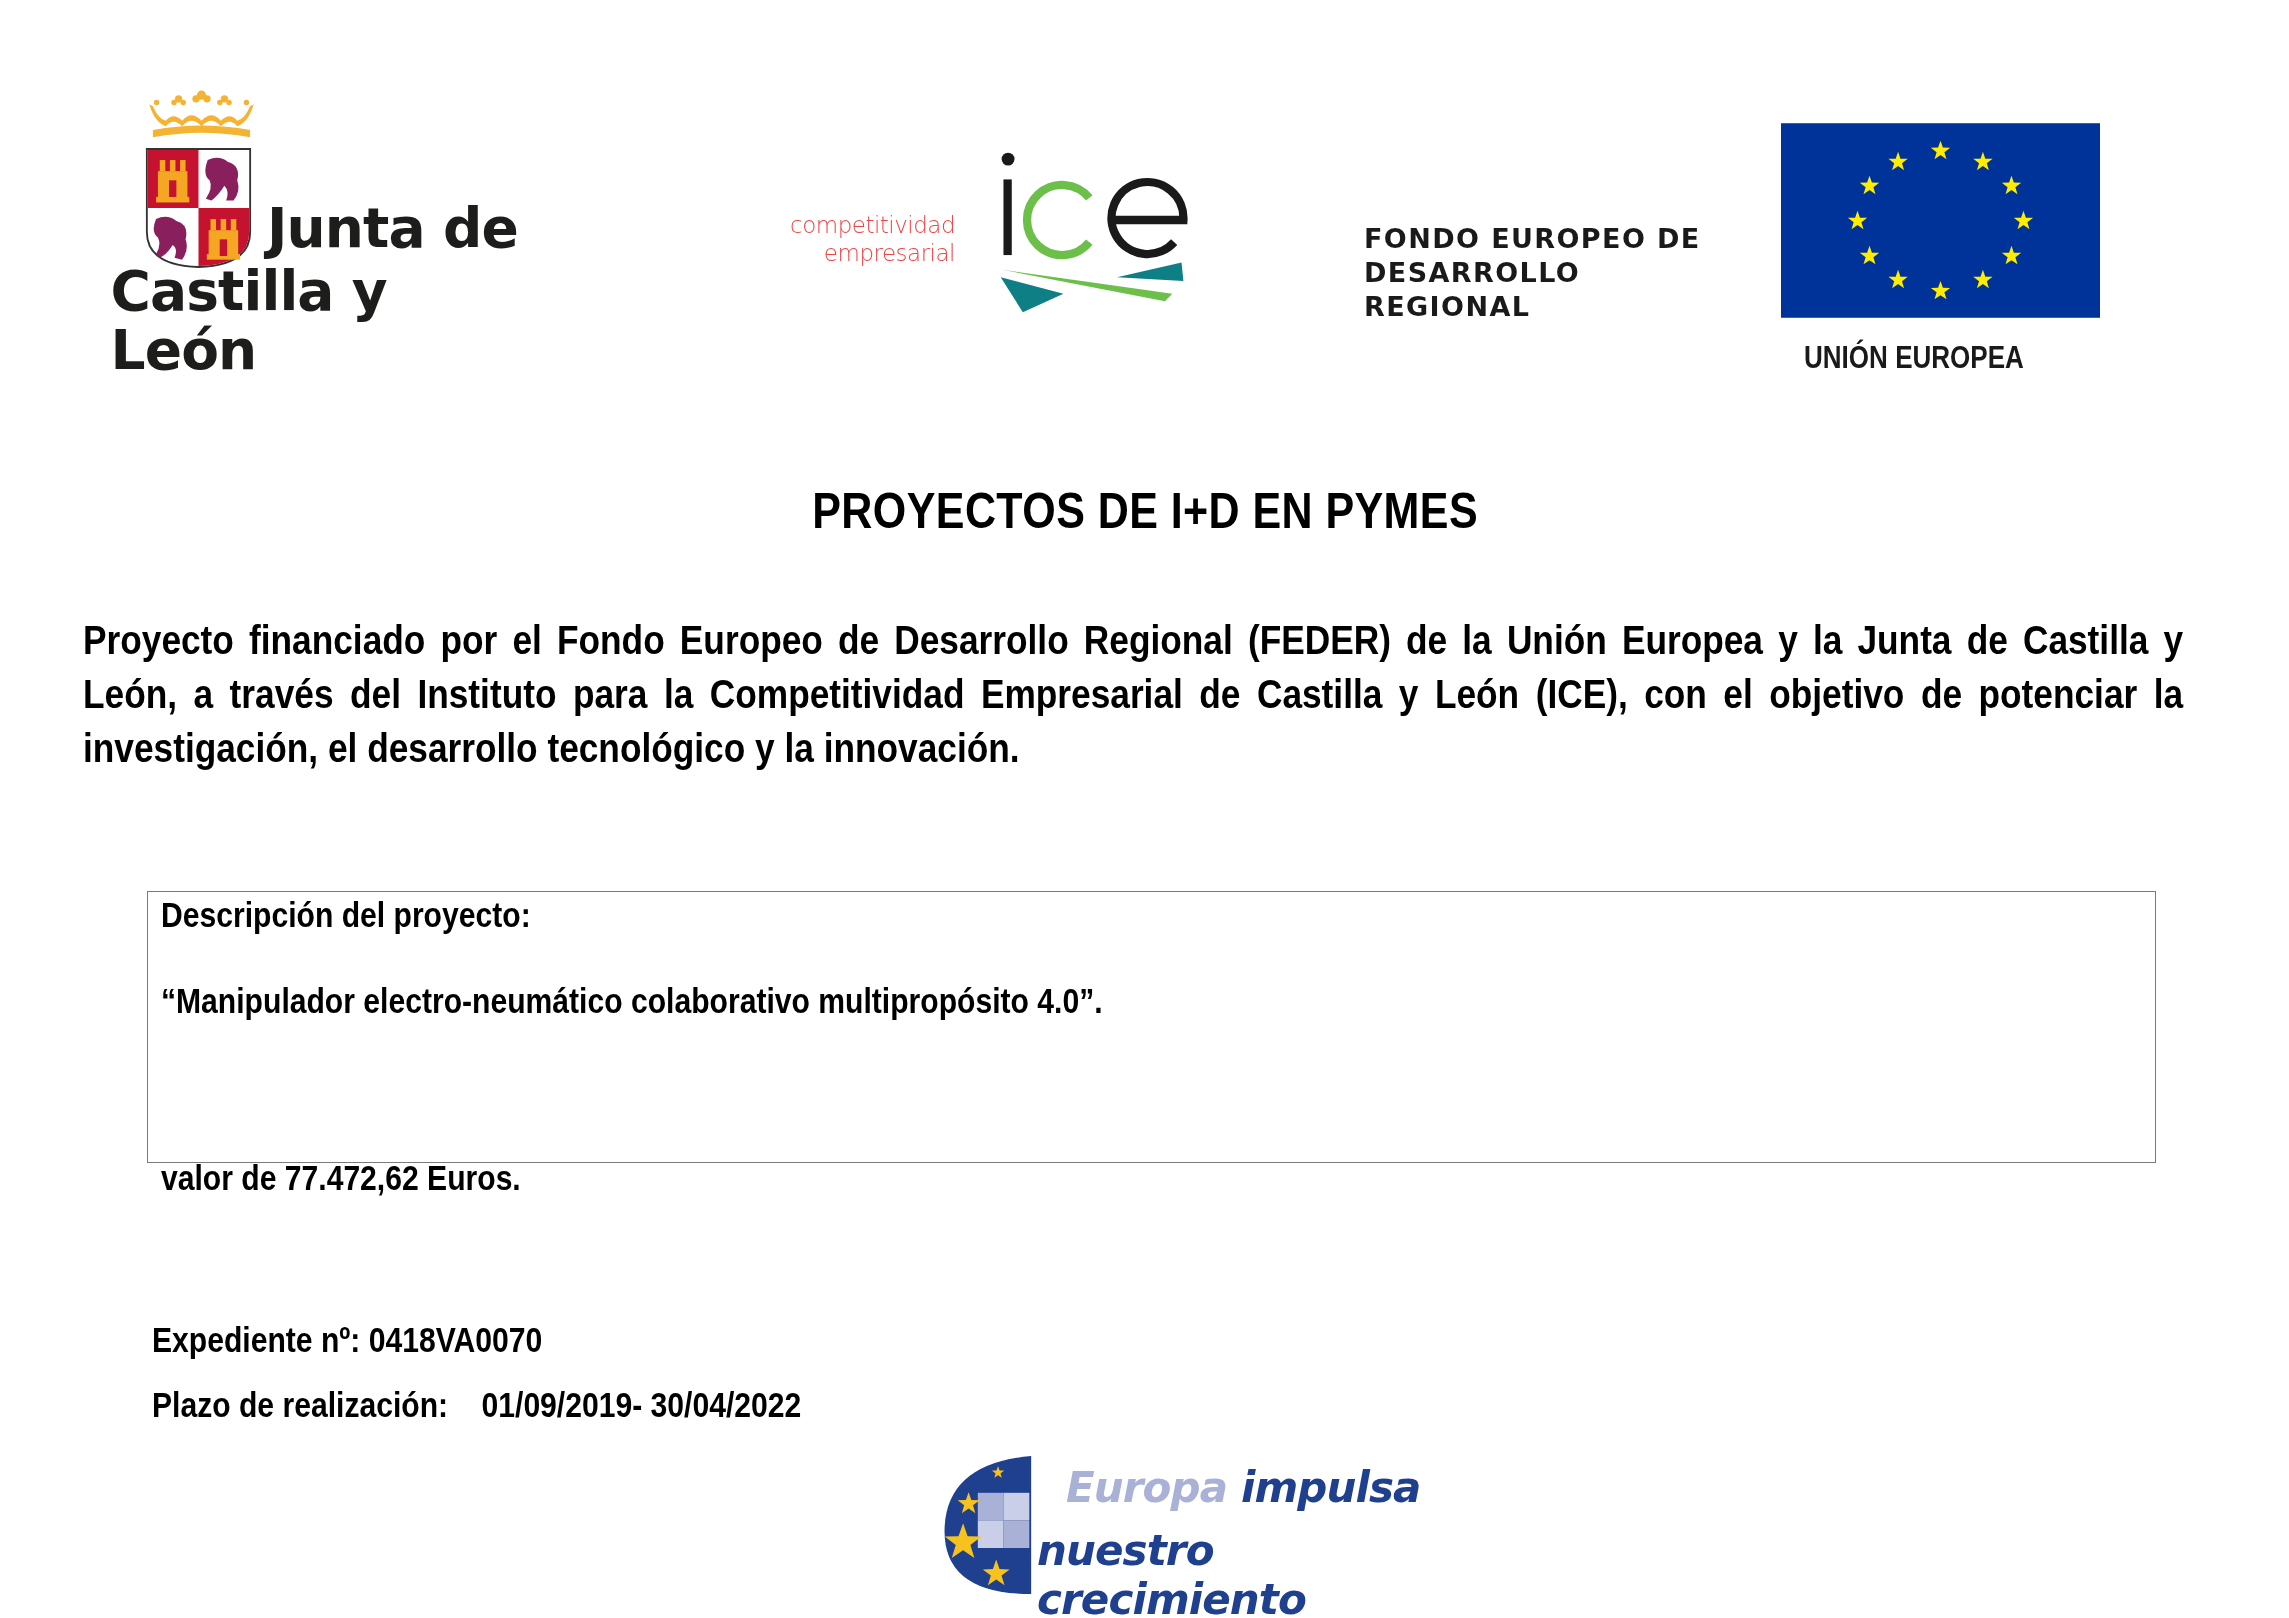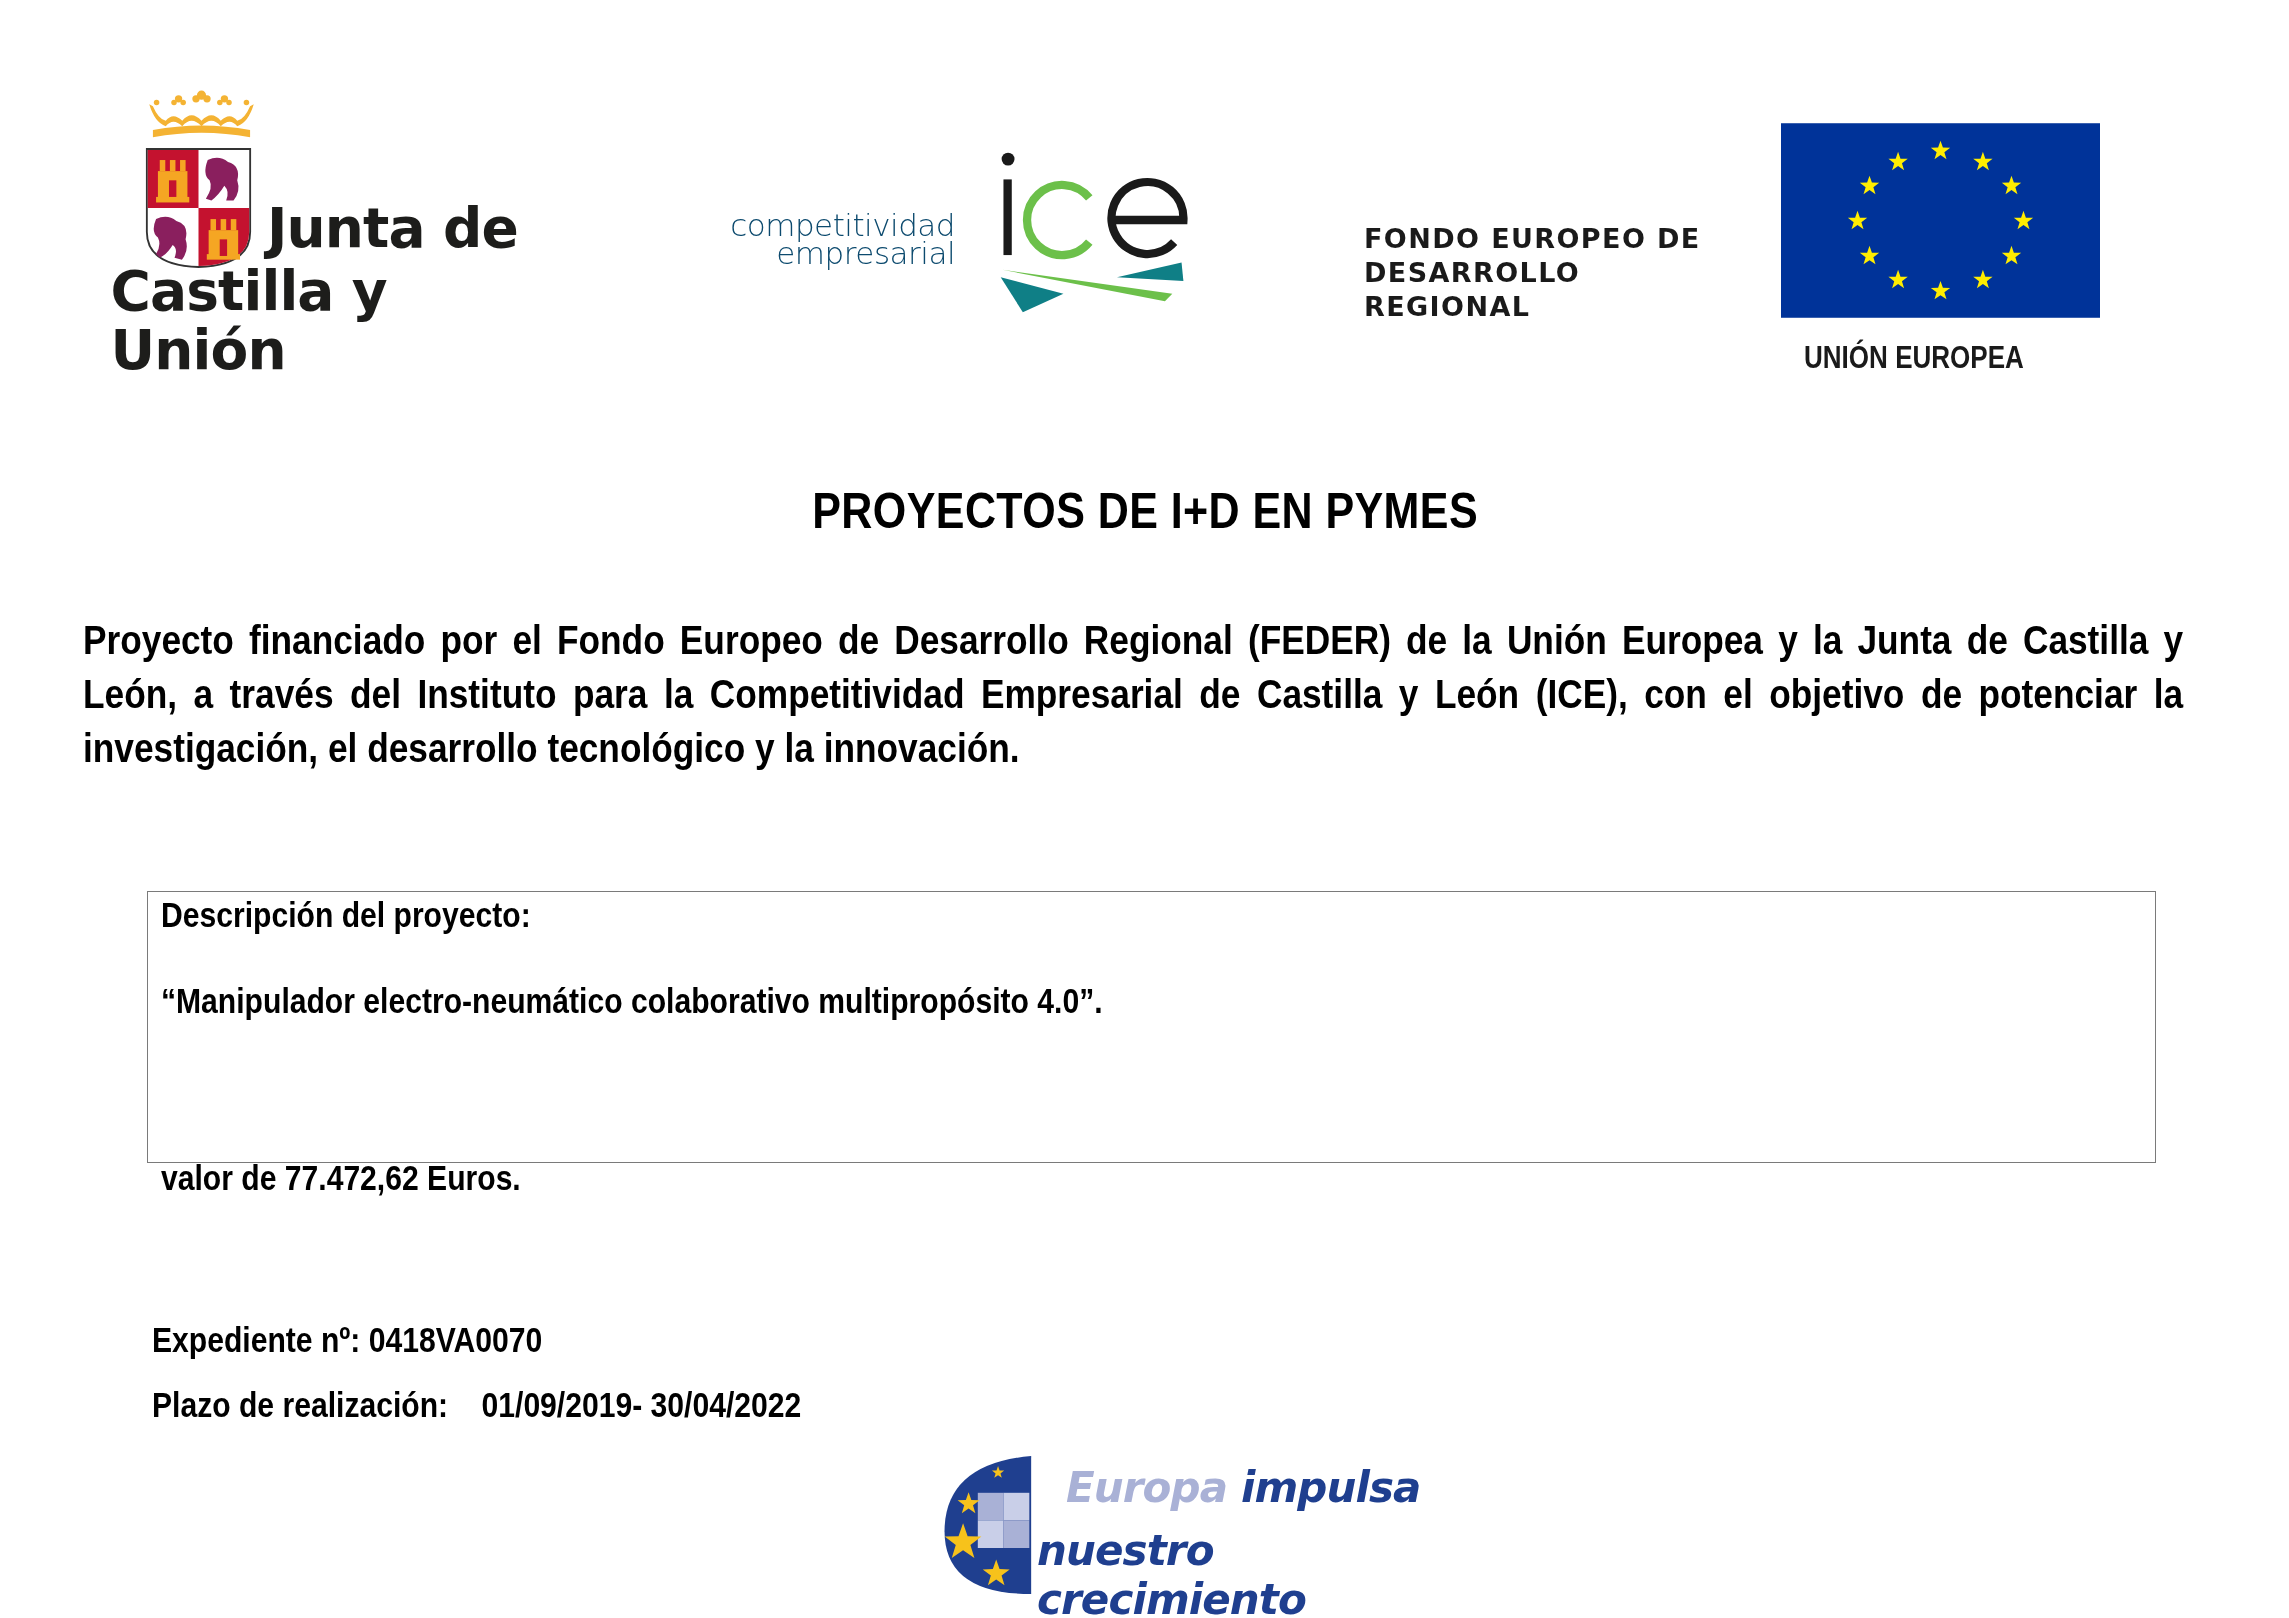--- a/index.html
+++ b/index.html
@@ -4,21 +4,21 @@
 <style>
   html, body { margin:0; padding:0; background:#ffffff; }
   body { width:2290px; height:1619px; position:relative; overflow:hidden; font-family:"Liberation Sans", sans-serif; color:#000; }
   .abs { position:absolute; }
   .cond { display:inline-block; transform-origin:left top; white-space:nowrap; }
 
   
   .junta-t { font-family:"DejaVu Sans", sans-serif; font-weight:600; color:#1d1d1b; letter-spacing:-0.9px; }
 
   
-  .ice-sub { font-family:"DejaVu Sans", sans-serif; font-weight:300; color:#0c4a6e; font-size:31px; line-height:28px; text-align:right; letter-spacing:-0.5px; }
+  .ice-sub { font-family:"DejaVu Sans", sans-serif; font-weight:300; color:#ef4444; font-size:23px; line-height:28px; text-align:right; letter-spacing:-0.5px; }
   .feder { font-family:"DejaVu Sans", sans-serif; font-weight:bold; font-size:27px; line-height:34px; letter-spacing:1.4px; color:#1a1a1a; }
   .ue { font-family:"Liberation Sans", sans-serif; font-weight:bold; font-size:31px; color:#1a1a1a; }
 
   .title { font-weight:bold; font-size:50px; letter-spacing:0.5px; }
   .para { font-weight:bold; font-size:41px; line-height:54px; text-align:justify; text-align-last:left; }
   .box { border:1.8px solid #7a7a7a; box-sizing:border-box; }
   .box p { margin:0; font-weight:bold; font-size:35px; line-height:33px; white-space:nowrap; }
   .meta { font-weight:bold; font-size:35px; white-space:nowrap;margin-top:44px; }
 
   .eip1 { font-family:"DejaVu Sans", sans-serif; font-weight:bold; font-style:italic; font-size:42px; letter-spacing:-0.9px; }
@@ -61,21 +61,21 @@
         <rect x="93" y="78" width="6" height="12"></rect>
     </g>
     <rect x="26" y="36" width="8" height="18" fill="#c4122f"></rect>
     <rect x="81" y="100" width="8" height="18" fill="#c4122f"></rect>
     <g fill="#8a1f5e">
       <path d="M68 14 Q80 8 90 16 Q104 20 100 36 Q104 48 96 58 L88 58 Q92 48 86 42 Q80 52 72 58 L66 56 Q74 44 70 36 Q62 30 68 14 Z"></path>
       <path d="M12 78 Q24 72 34 80 Q48 84 44 100 Q48 112 40 122 L32 120 Q36 110 30 106 Q24 116 16 120 L12 116 Q18 106 14 98 Q6 92 12 78 Z"></path>
     </g>
   </svg>
   <div class="abs junta-t" style="left:161px; top:118px; font-size:55px; line-height:59px;">Junta de</div>
-  <div class="abs junta-t" style="left:4.6px; top:181px; font-size:55px; line-height:59px;">Castilla y Unión</div>
+  <div class="abs junta-t" style="left:4.6px; top:181px; font-size:55px; line-height:59px;">Castilla y León</div>
 </div>
 
 <div class="abs" style="left:720px; top:148px; width:480px; height:185px;">
   <div class="abs ice-sub" style="left:0px; top:63px; width:235px;">
     <div>competitividad</div>
     <div>empresarial</div>
   </div>
   <svg class="abs" style="left:277px; top:0px;" width="203" height="180" viewBox="0 0 220 195">
     <circle cx="12" cy="12" r="7" fill="#1a1a1a"></circle>
     <rect x="7" y="34" width="9" height="82" fill="#1a1a1a"></rect>

